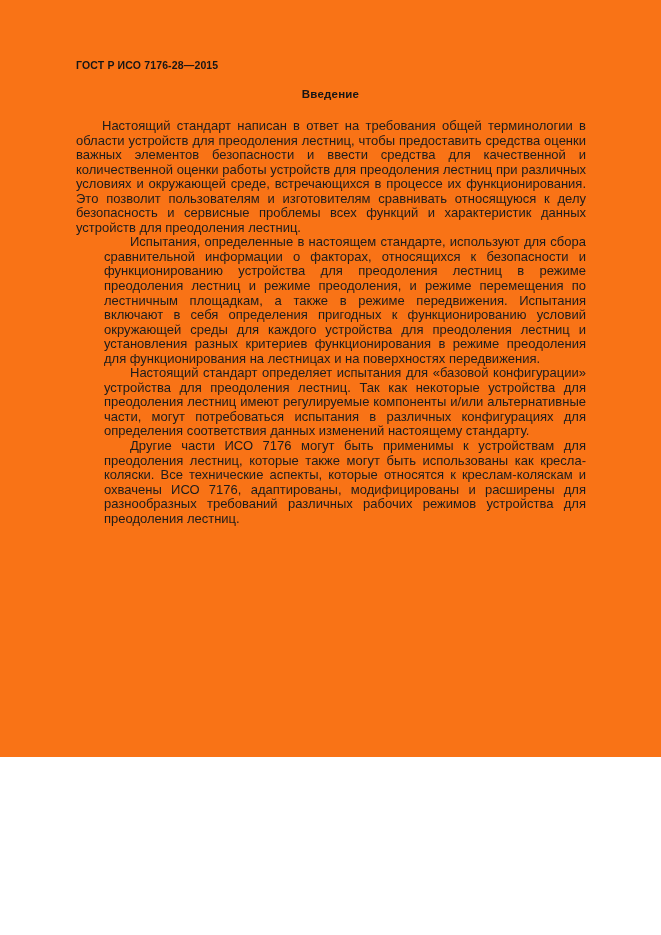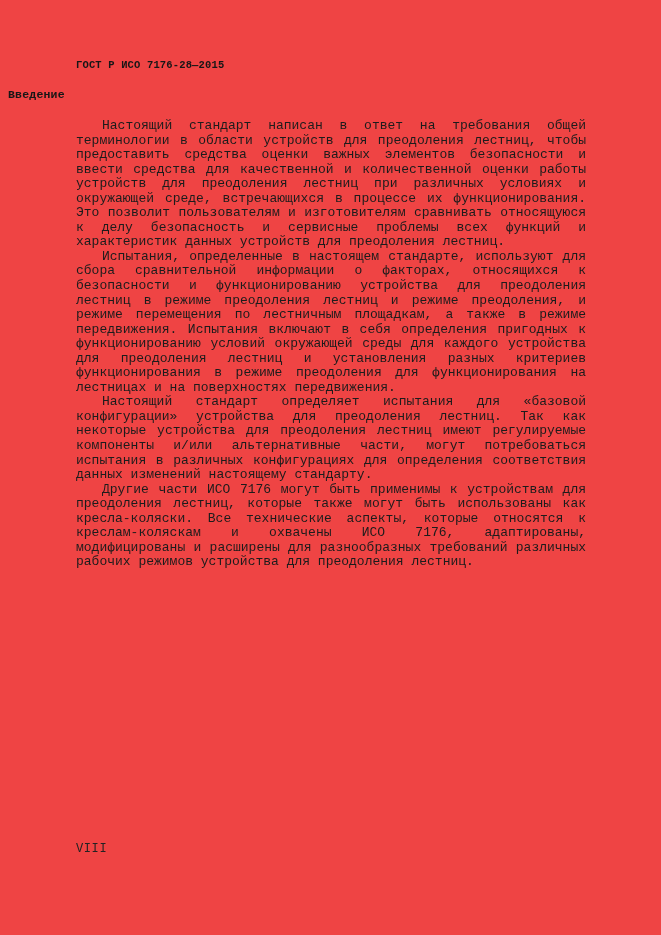--- a/index.html
+++ b/index.html
@@ -9,43 +9,43 @@
   }
 
   body {
     font-family: "Liberation Sans", "DejaVu Sans", sans-serif;
     color: #1a1a1a;
   }
 
   .page {
     position: relative;
     width: 661px;
-    height: 935px;
-    background: #ef4444;
+    height: 757px;
+    background: #f97316;
     overflow: hidden;
     box-sizing: border-box;
-    font-family: Liberation Mono, monospace;
   }
 
   .running-head {
     position: absolute;
     left: 76px;
     top: 59px;
     font-size: 10.5px;
     font-weight: bold;
     letter-spacing: 0.15px;
     white-space: nowrap;
     color: #161616;
   }
 
   .doc-title {
     position: absolute;
-    left: 8px;
+    left: 0;
     right: 0;
     top: 88px;
+    text-align: center;
     font-size: 11.5px;
     font-weight: bold;
     letter-spacing: 0.2px;
     color: #161616;
   }
 
   .body-block {
     position: absolute;
     left: 76px;
     top: 119px;
@@ -58,20 +58,21 @@
     text-justify: inter-word;
     text-indent: 26px;
     font-size: 13px;
     line-height: 14.55px;
     color: #1c1c1c;
     hyphens: manual;
   }
 
   .para + .para {
     margin-top: 0;
+    margin-left: 28px;
   }
 
   .folio {
     position: absolute;
     left: 76px;
     top: 842px;
     font-size: 12px;
     letter-spacing: 0.6px;
     color: #222222;
   }

